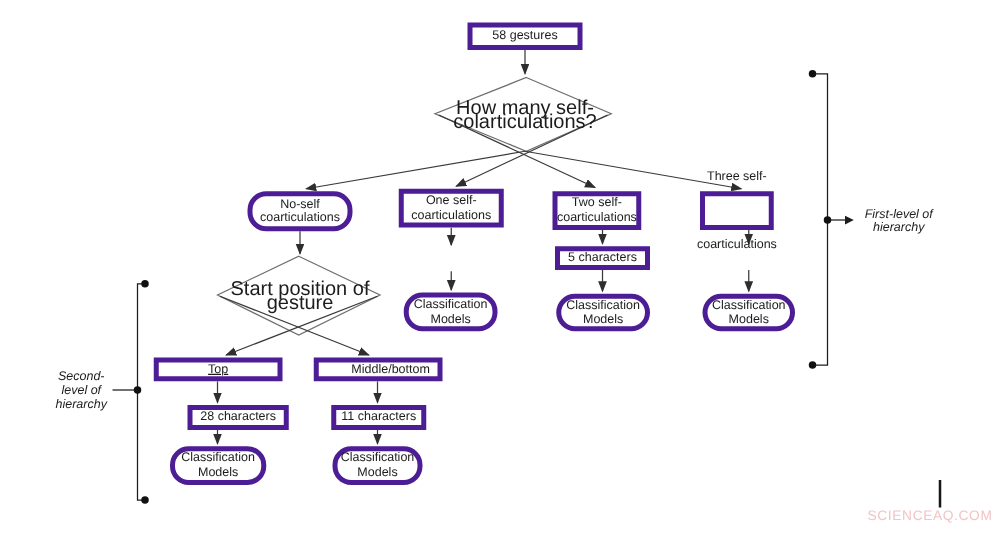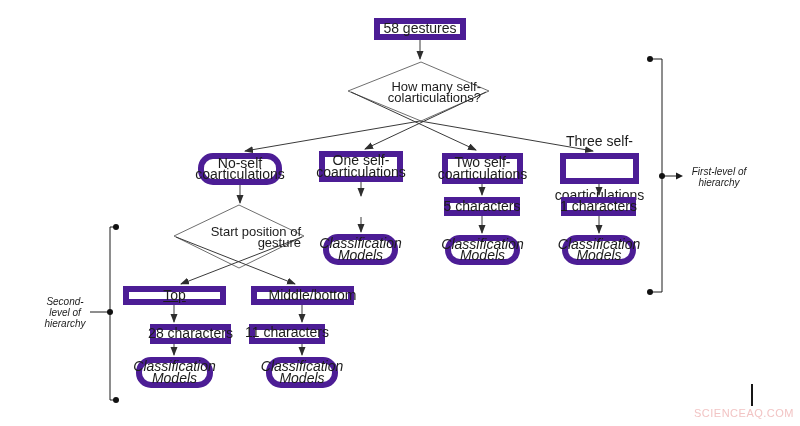--- a/index.html
+++ b/index.html
@@ -2,29 +2,29 @@
 <html><head>
 <meta charset="utf-8">
 <style>
   html,body{margin:0;padding:0;background:#ffffff;}
   .stage{
     position:relative;width:800px;height:426px;background:#ffffff;overflow:hidden;
     font-family:"Liberation Sans","DejaVu Sans",sans-serif;color:#1c1c1c;
   }
   .layer{position:absolute;left:0;top:0;width:800px;height:426px;}
   .box{
-    position:absolute;box-sizing:border-box;border:6px solid #4c1d95;background:#ffffff;
+    position:absolute;box-sizing:border-box;border:4px solid #4c1d95;background:#ffffff;
     display:flex;flex-direction:column;align-items:center;justify-content:center;
-    font-size:14px;line-height:11.5px;text-align:center;color:#1c1c1c;
+    font-size:10px;line-height:11.5px;text-align:center;color:#1c1c1c;
   }
   .box .ln{white-space:nowrap;}
-  .italic{font-style:italic;border-radius:15px;}
+  .italic{border-radius:15px;}
   .dtext{
-    position:absolute;display:flex;flex-direction:column;align-items:flex-end;justify-content:center;
-    font-size:13px;line-height:11.5px;text-align:center;color:#1c1c1c;
+    position:absolute;display:flex;flex-direction:column;align-items:center;justify-content:center;
+    font-size:16px;line-height:11.5px;text-align:center;color:#1c1c1c;
   }
   .side-label{
     position:absolute;font-size:10px;line-height:11px;font-style:italic;text-align:center;color:#1c1c1c;
   }
   .watermark{
     position:absolute;left:694px;top:407px;width:100px;font-size:11px;letter-spacing:0.5px;
     text-align:right;font-family:"Liberation Sans",sans-serif;
   }
   .cursor-bar{position:absolute;left:751px;top:384px;width:2px;height:22px;background:#171717;}
 </style>
@@ -97,34 +97,31 @@
   </div>
 
   <div class="box" style="left:198px;top:153px;width:84px;height:32px;border-radius:15px;">
     <div class="ln">No-self</div>
     <div class="ln">coarticulations</div>
   </div>
   <div class="box" style="left:319px;top:151px;width:84px;height:31px;text-align:right;">
     <div class="ln">One self-</div>
     <div class="ln">coarticulations</div>
   </div>
-  <div class="box" style="left:442px;top:153px;width:81px;height:31px;">
+  <div class="box" style="left:442px;top:153px;width:71px;height:31px;">
     <div class="ln">Two self-</div>
     <div class="ln">coarticulations</div>
   </div>
-  <div class="box" style="left:560px;top:153px;width:79px;height:31px;gap:43px;">
+  <div class="box" style="left:560px;top:153px;width:59px;height:31px;gap:43px;">
     <div class="ln">Three self-</div>
     <div class="ln">coarticulations</div>
   </div>
 
   <div class="box" style="left:444px;top:197px;width:76px;height:19px;">
     <div class="ln">5 characters</div>
-  </div>
-  <div class="box" style="left:561px;top:197px;width:75px;height:19px;">
-    <div class="ln">1 characters</div>
   </div>
 
   <div class="box italic" style="left:323px;top:234px;width:75px;height:31px;">
     <div class="ln">Classification</div>
     <div class="ln">Models</div>
   </div>
   <div class="box italic" style="left:445px;top:235px;width:75px;height:30px;">
     <div class="ln">Classification</div>
     <div class="ln">Models</div>
   </div>
@@ -140,21 +137,21 @@
 
   <div class="box" style="left:123px;top:286px;width:103px;height:19px;text-decoration:underline;">
     <div class="ln">Top</div>
   </div>
   <div class="box" style="left:251px;top:286px;width:103px;height:19px;padding-left:20px;">
     <div class="ln">Middle/bottom</div>
   </div>
   <div class="box" style="left:134px;top:324px;width:81px;height:20px;margin-left:16px;">
     <div class="ln">28 characters</div>
   </div>
-  <div class="box" style="left:249px;top:324px;width:76px;height:20px;justify-content:flex-end;">
+  <div class="box" style="left:265px;top:324px;width:76px;height:20px;">
     <div class="ln">11 characters</div>
   </div>
   <div class="box italic" style="left:136px;top:357px;width:77px;height:31px;">
     <div class="ln">Classification</div>
     <div class="ln">Models</div>
   </div>
   <div class="box italic" style="left:266px;top:357px;width:72px;height:31px;">
     <div class="ln">Classification</div>
     <div class="ln">Models</div>
   </div>

